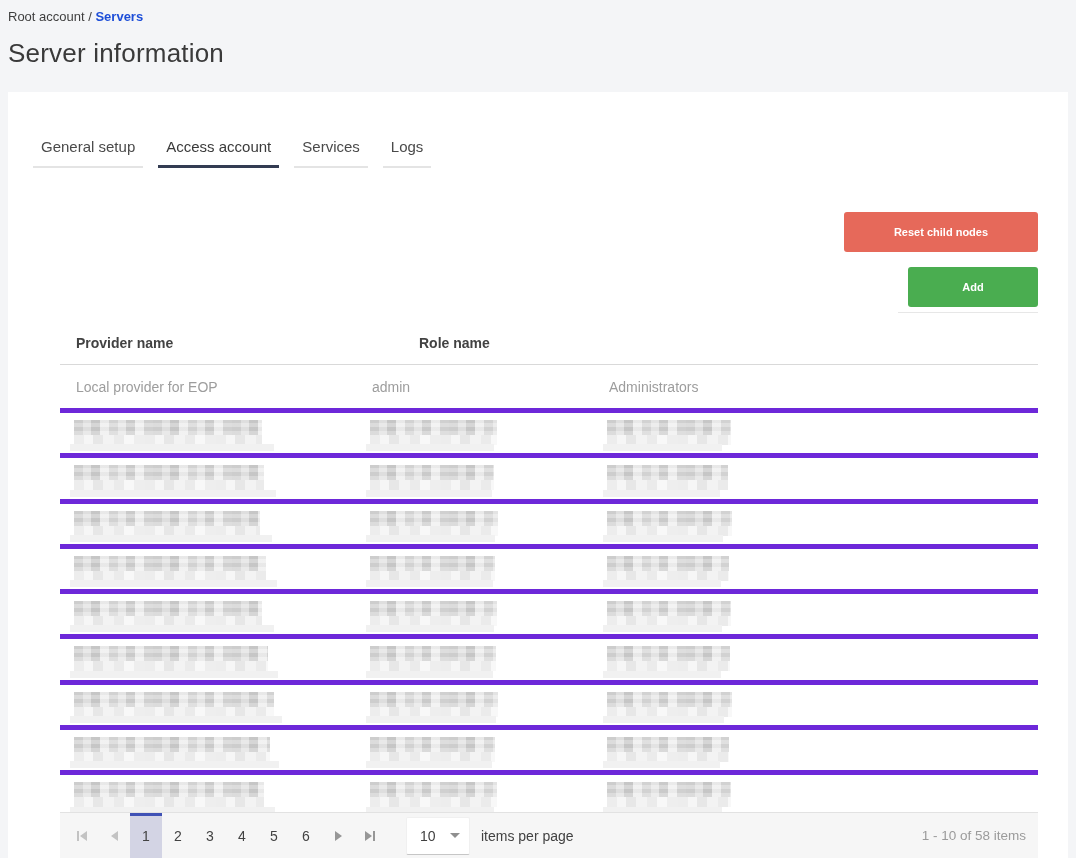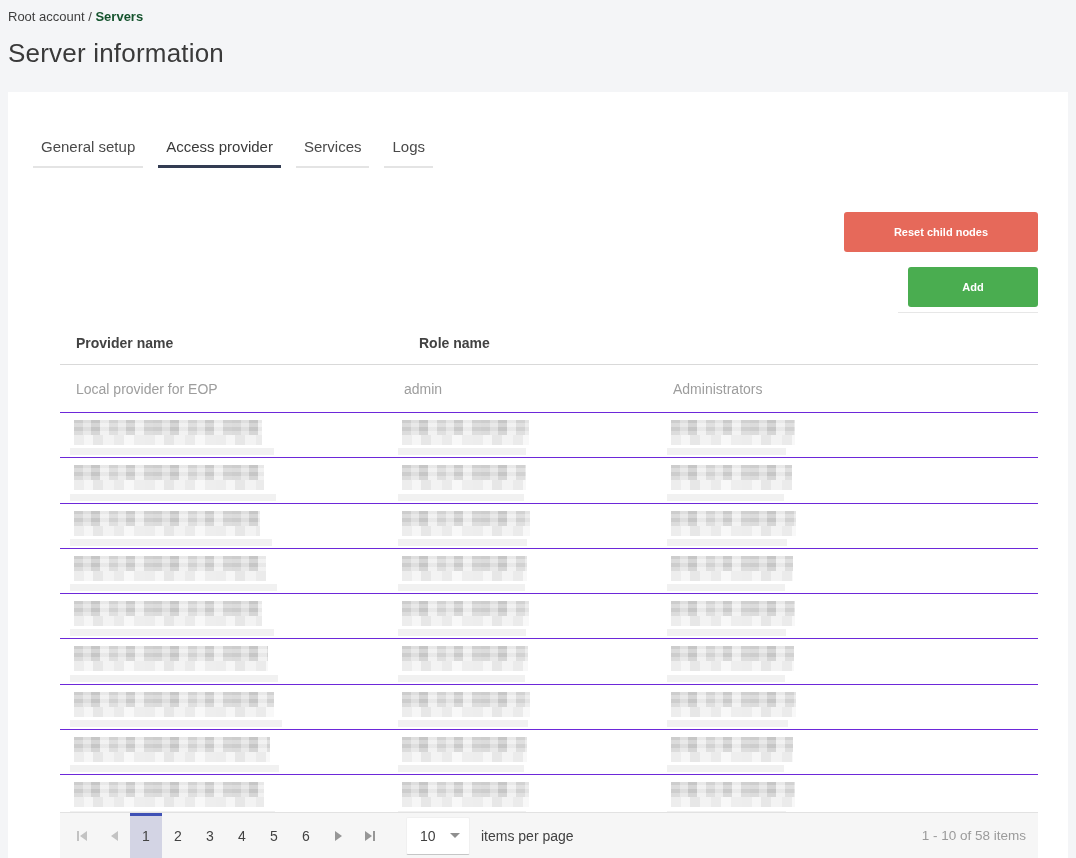--- a/index.html
+++ b/index.html
@@ -6,21 +6,21 @@
   html,body { margin:0; padding:0; }
   body {
     width:1076px; height:858px; position:relative; overflow:hidden;
     background:#f4f5f7;
     font-family:"Liberation Sans", sans-serif;
     color:#3d3d3d;
   }
   
   .topbar { padding:9px 8px 0 8px; }
   .breadcrumb { font-size:13px; color:#3f3f3f; }
-  .breadcrumb .crumb-current { font-weight:bold; color:#14532d; }
+  .breadcrumb .crumb-current { font-weight:bold; color:#1d4ed8; }
   .page-title { font-size:26px; font-weight:400; color:#3a3a3a; margin-top:14px; letter-spacing:.2px; }
 
   
   .card {
     position:absolute; left:8px; right:8px; top:92px; bottom:0;
     background:#fff;
   }
   
   .tabstrip { padding:38px 0 0 25px; display:flex; }
   .tab {
@@ -43,21 +43,21 @@
 
   
   .grid { margin-top:8px; }
   .grid-header {
     display:grid; grid-template-columns:296px 237px 1fr;
     height:44px; align-items:center; border-bottom:1px solid #d9d9d9;gap:47px;
   }
   .grid-header .hcell { padding-left:16px; font-size:14px; font-weight:bold; color:#424242; }
   .grid-row {
     display:grid; grid-template-columns:296px 237px 1fr;
-    align-items:center; border-bottom:1px solid #6d28d9;gap:32px;
+    align-items:center; border-bottom:5px solid #6d28d9;
   }
   .grid-row.plain { height:48px; }
   .grid-row.plain .cell { padding-left:16px; font-size:14px; color:#9d9d9d; }
   .grid-row.redacted { height:45.3px; }
   .rd-cell { position:relative; height:100%; }
   .rd-text { position:absolute; top:7px; left:14px; }
   .rd-cell.first .rd-text { left:14px; }
   .rd-l1 {
     height:15px;
     background-image:
@@ -109,21 +109,21 @@
 <div class="topbar">
   <div class="breadcrumb">
     <span>Root account</span><span style="white-space:pre"> / </span><span class="crumb-current">Servers</span>
   </div>
   <div class="page-title">Server information</div>
 </div>
 
 <div class="card">
   <div class="tabstrip">
       <div class="tab"><span>General setup</span></div>
-      <div class="tab active"><span>Access provider</span></div>
+      <div class="tab active"><span>Access account</span></div>
       <div class="tab"><span>Services</span></div>
       <div class="tab"><span>Logs</span></div>
     </div>
 
   <div class="content">
     <div class="actions">
       <button class="btn btn-reset">Reset child nodes</button>
       <button class="btn btn-add">Add</button>
       <div class="add-underline"></div>
     </div>

